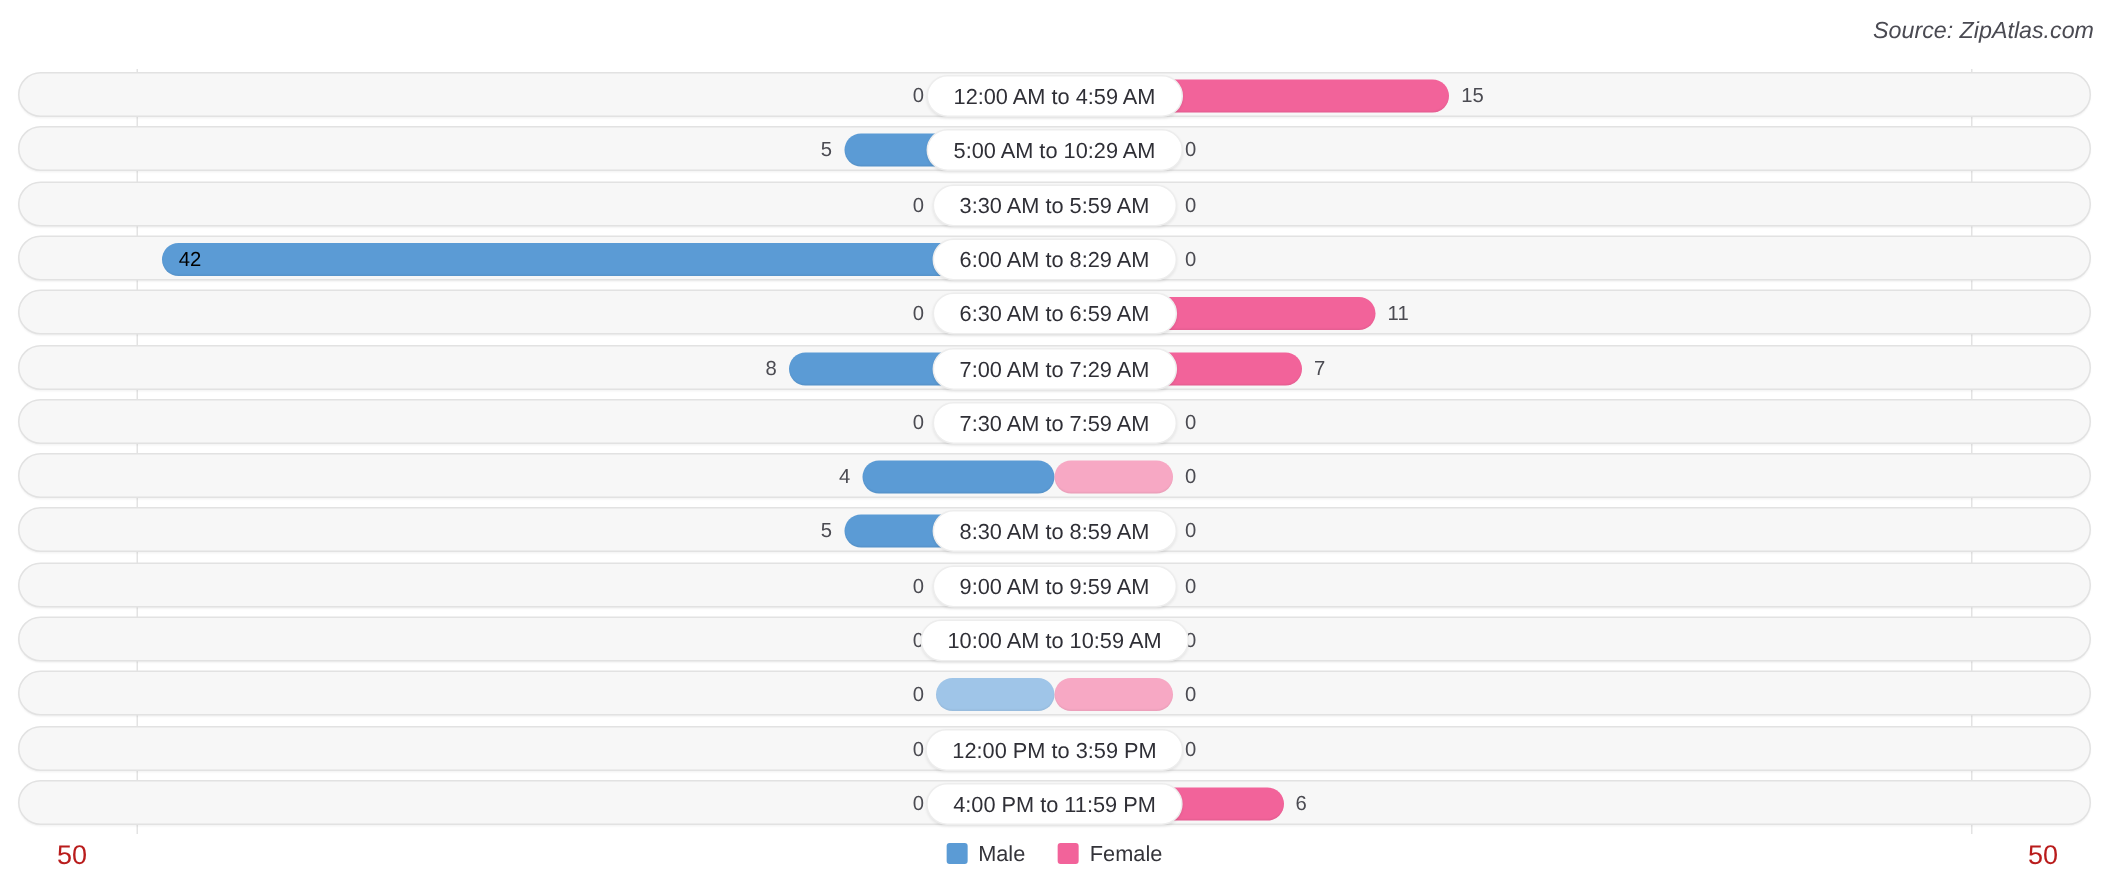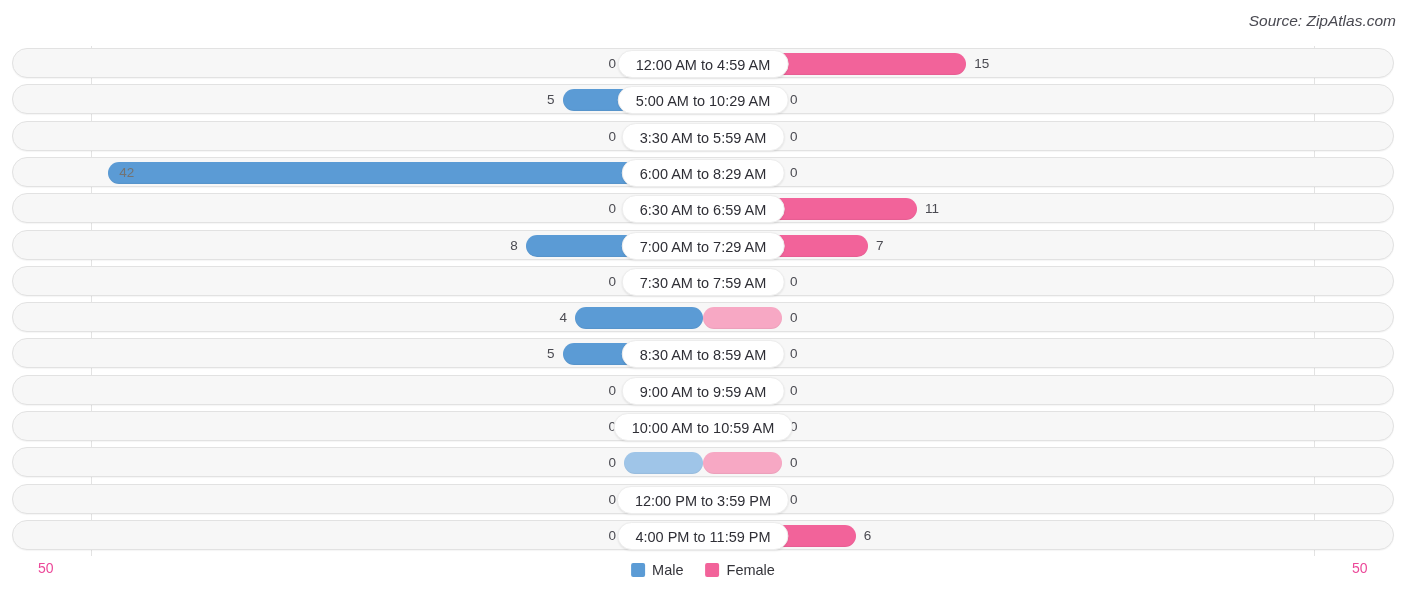--- a/index.html
+++ b/index.html
@@ -88,21 +88,21 @@
     position:absolute;
     top:0;height:30px;
     line-height:30px;
     font-size:13.5px;
     color:#4b4b52;
     white-space:nowrap;
   }
   .val-male{ text-align:right; }
   .val-female{ text-align:left; }
   .val.inside{
-    color:#737373;
+    color:#000000;
     font-size:13.5px;
   }
 
   
   .pill{
     position:absolute;
     top:1px;
     left:50%;
     transform:translateX(-50%);
     height:28px;
@@ -117,37 +117,37 @@
     box-shadow:0 1px 2px rgba(0,0,0,0.08);
     box-sizing:border-box;
   }
 
   
   .footer{
     position:absolute;left:0;top:556px;width:1406px;height:39px;
   }
   .tick{
     position:absolute;top:4px;
-    font-size:14px;
-    color:#ec4899;
+    font-size:18px;
+    color:#b91c1c;
   }
   .tick-left{ left:38px; }
   .tick-right{ left:1352px; }
 
   .legend{
     position:absolute;
     top:6px;left:50%;
     transform:translateX(-50%);
     display:flex;
     align-items:center;
     gap:22px;
     white-space:nowrap;
   }
   .legend-item{
-    display:flex;align-items:center;gap:7px;
+    display:flex;align-items:flex-start;gap:7px;
   }
   .swatch{
     width:14px;height:14px;border-radius:2px;display:inline-block;
   }
   .sw-male{ background:#5b9bd5; }
   .sw-female{ background:#f2639a; }
   .legend-label{
     font-size:14.5px;color:#34343a;
   }
 </style>

